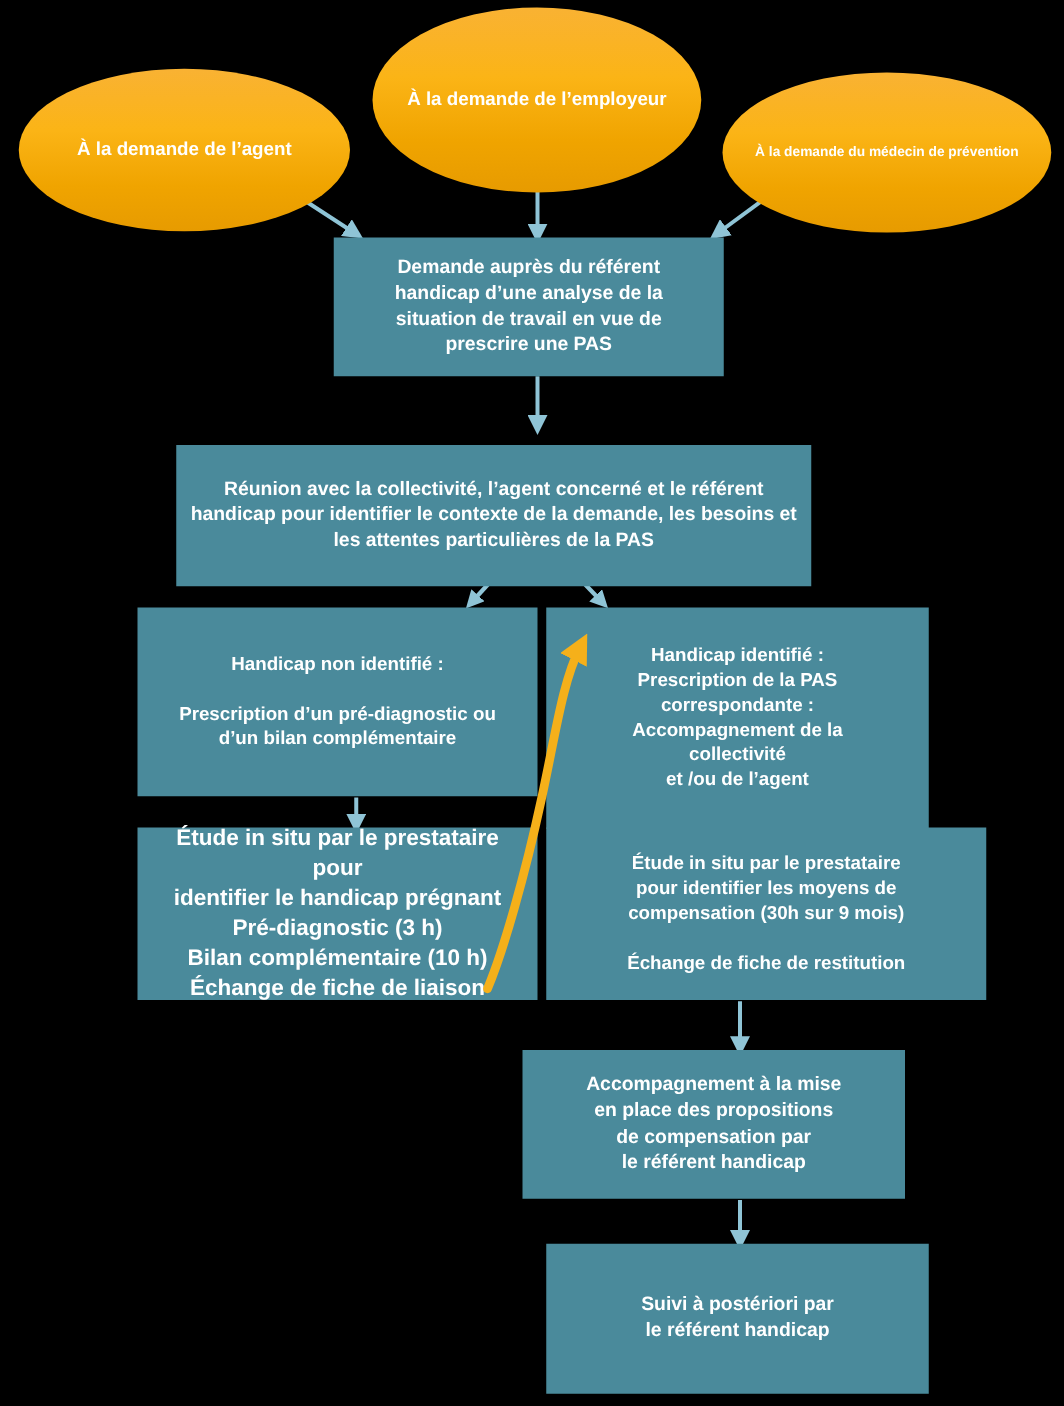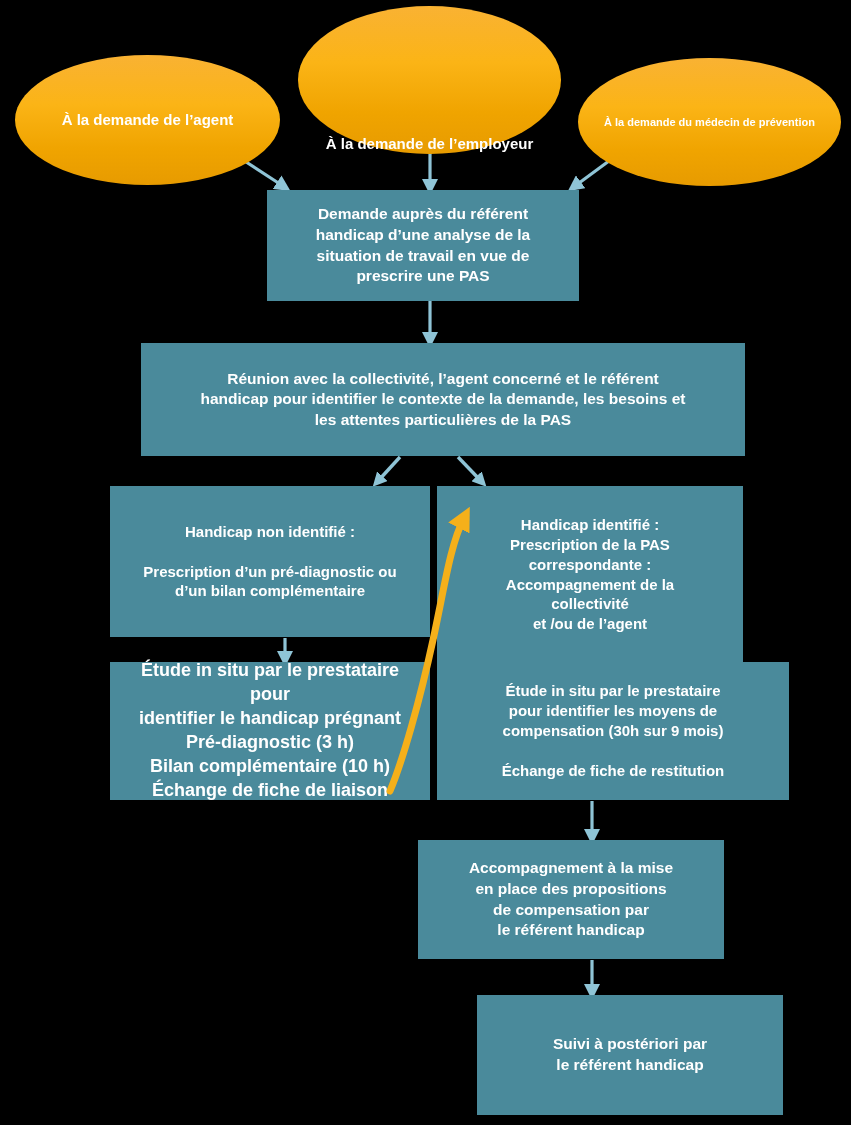--- a/index.html
+++ b/index.html
@@ -24,46 +24,46 @@
     display: flex;
     align-items: center;
     justify-content: center;
     text-align: center;
     color: #FFFFFF;
     font-weight: bold;
     line-height: 1.35;
     background: linear-gradient(180deg, #F9B233 0%, #FBB416 38%, #F0A400 72%, #E79B00 100%);
   }
   #ellipse-agent      { left: 15px;  top: 55px;  width: 265px; height: 130px; font-size: 15px; }
-  #ellipse-employeur  { left: 298px; top: 6px;   width: 263px; height: 148px; font-size: 15px; align-items: flex-end; }
+  #ellipse-employeur  { left: 298px; top: 6px;   width: 263px; height: 148px; font-size: 15px; }
   #ellipse-medecin    { left: 578px; top: 58px;  width: 263px; height: 128px; font-size: 11px; text-align: right; }
   .ellipse .etxt { padding: 0 26px; }
 
   
   .box {
     position: absolute;
     background: #4A8A9B;
     display: flex;
     align-items: center;
     justify-content: center;
     text-align: center;
     color: #FFFFFF;
     font-weight: bold;
     line-height: 1.33;
   }
   .box .btxt { padding: 0 10px; white-space: pre-line; }
 
   #box-demande   { left: 267px; top: 190px; width: 312px; height: 111px; font-size: 15.5px; }
-  #box-reunion   { left: 141px; top: 343px; width: 604px; height: 113px; font-size: 15.5px; }
+  #box-reunion   { left: 141px; top: 356px; width: 508px; height: 113px; font-size: 15.5px; }
   #box-non-id    { left: 110px; top: 486px; width: 320px; height: 151px; font-size: 15px; }
   #box-id        { left: 437px; top: 486px; width: 306px; height: 177px; font-size: 15px; }
   #box-etude-l   { left: 110px; top: 662px; width: 320px; height: 138px; font-size: 18px; }
   #box-etude-r   { left: 437px; top: 662px; width: 352px; height: 138px; font-size: 15px; }
   #box-accomp    { left: 418px; top: 840px; width: 306px; height: 119px; font-size: 15.5px; }
-  #box-suivi     { left: 437px; top: 995px; width: 306px; height: 120px; font-size: 15.5px; margin-left: 40px; }
+  #box-suivi     { left: 437px; top: 995px; width: 306px; height: 120px; font-size: 15.5px; }
 
   
   #arrows {
     position: absolute;
     left: 0; top: 0;
     width: 851px;
     height: 1125px;
     pointer-events: none;
   }
 </style>

